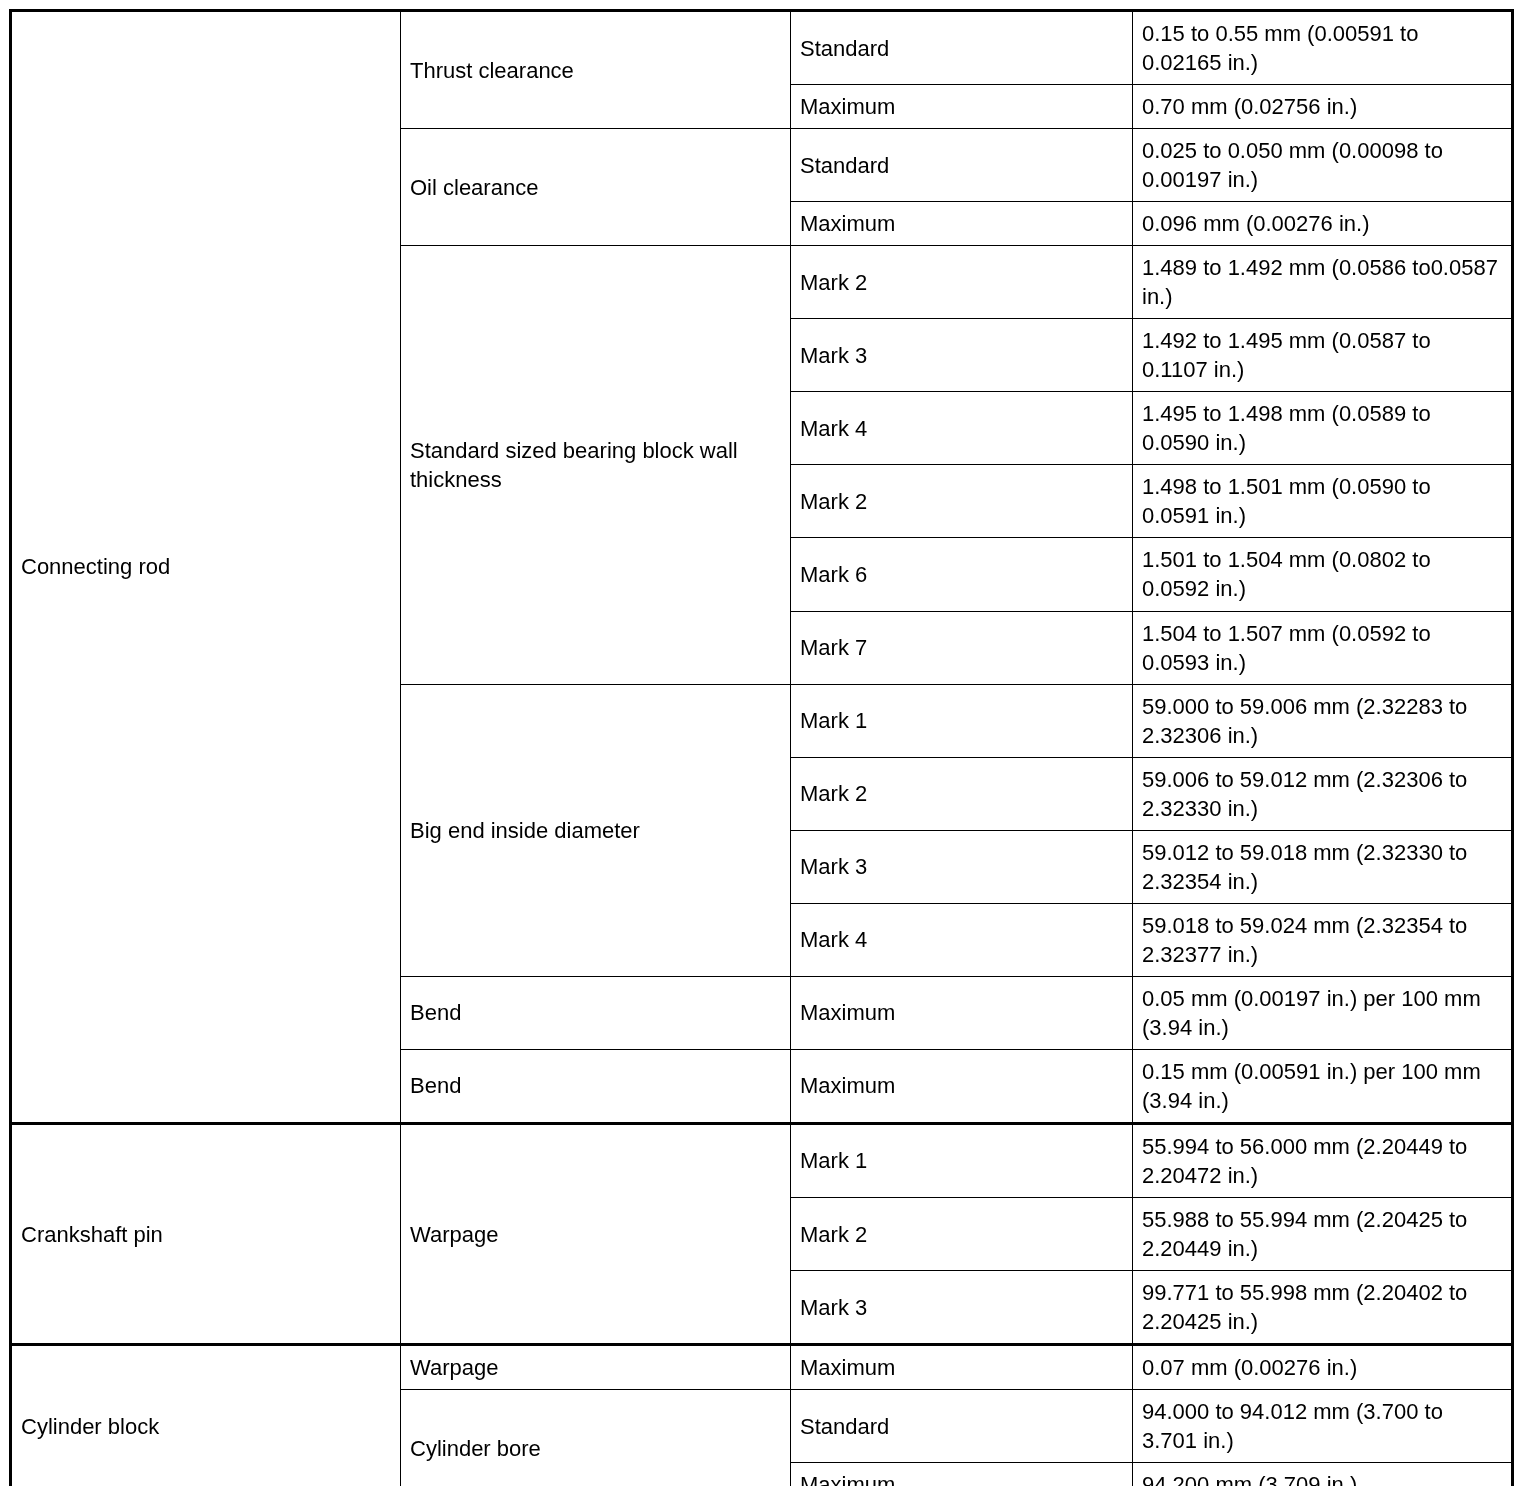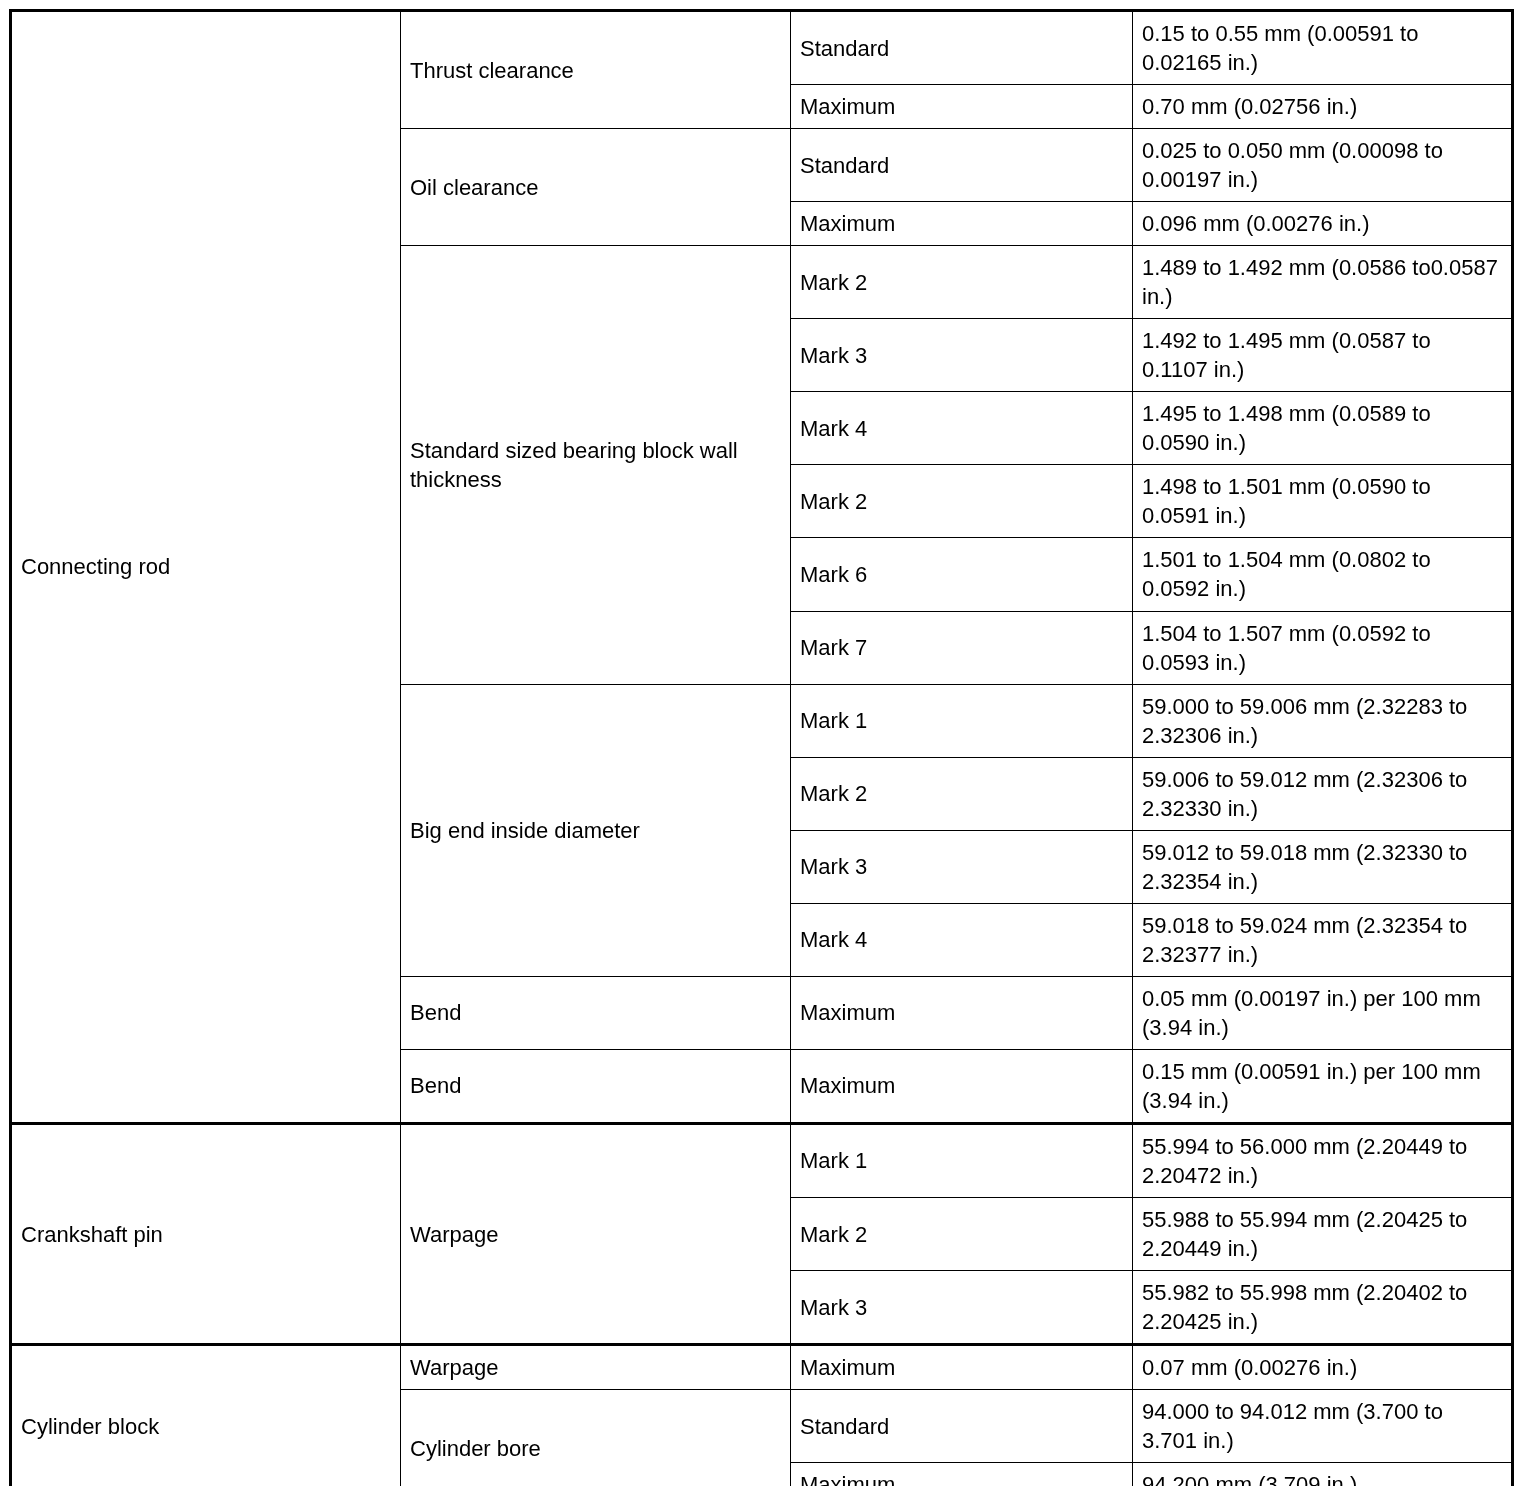--- a/index.html
+++ b/index.html
@@ -125,21 +125,21 @@
       <td rowspan="3">Warpage</td>
       <td>Mark 1</td>
       <td>55.994 to 56.000 mm (2.20449 to 2.20472 in.)</td>
     </tr>
     <tr>
       <td>Mark 2</td>
       <td>55.988 to 55.994 mm (2.20425 to 2.20449 in.)</td>
     </tr>
     <tr>
       <td>Mark 3</td>
-      <td>55.982 to 55.998 mm (2.20402 to 2.20425 in.)</td>
+      <td>99.771 to 55.998 mm (2.20402 to 2.20425 in.)</td>
     </tr>
 
     <tr class="section-start">
       <td rowspan="3">Cylinder block</td>
       <td>Warpage</td>
       <td>Maximum</td>
       <td>0.07 mm (0.00276 in.)</td>
     </tr>
     <tr>
       <td rowspan="2">Cylinder bore</td>

